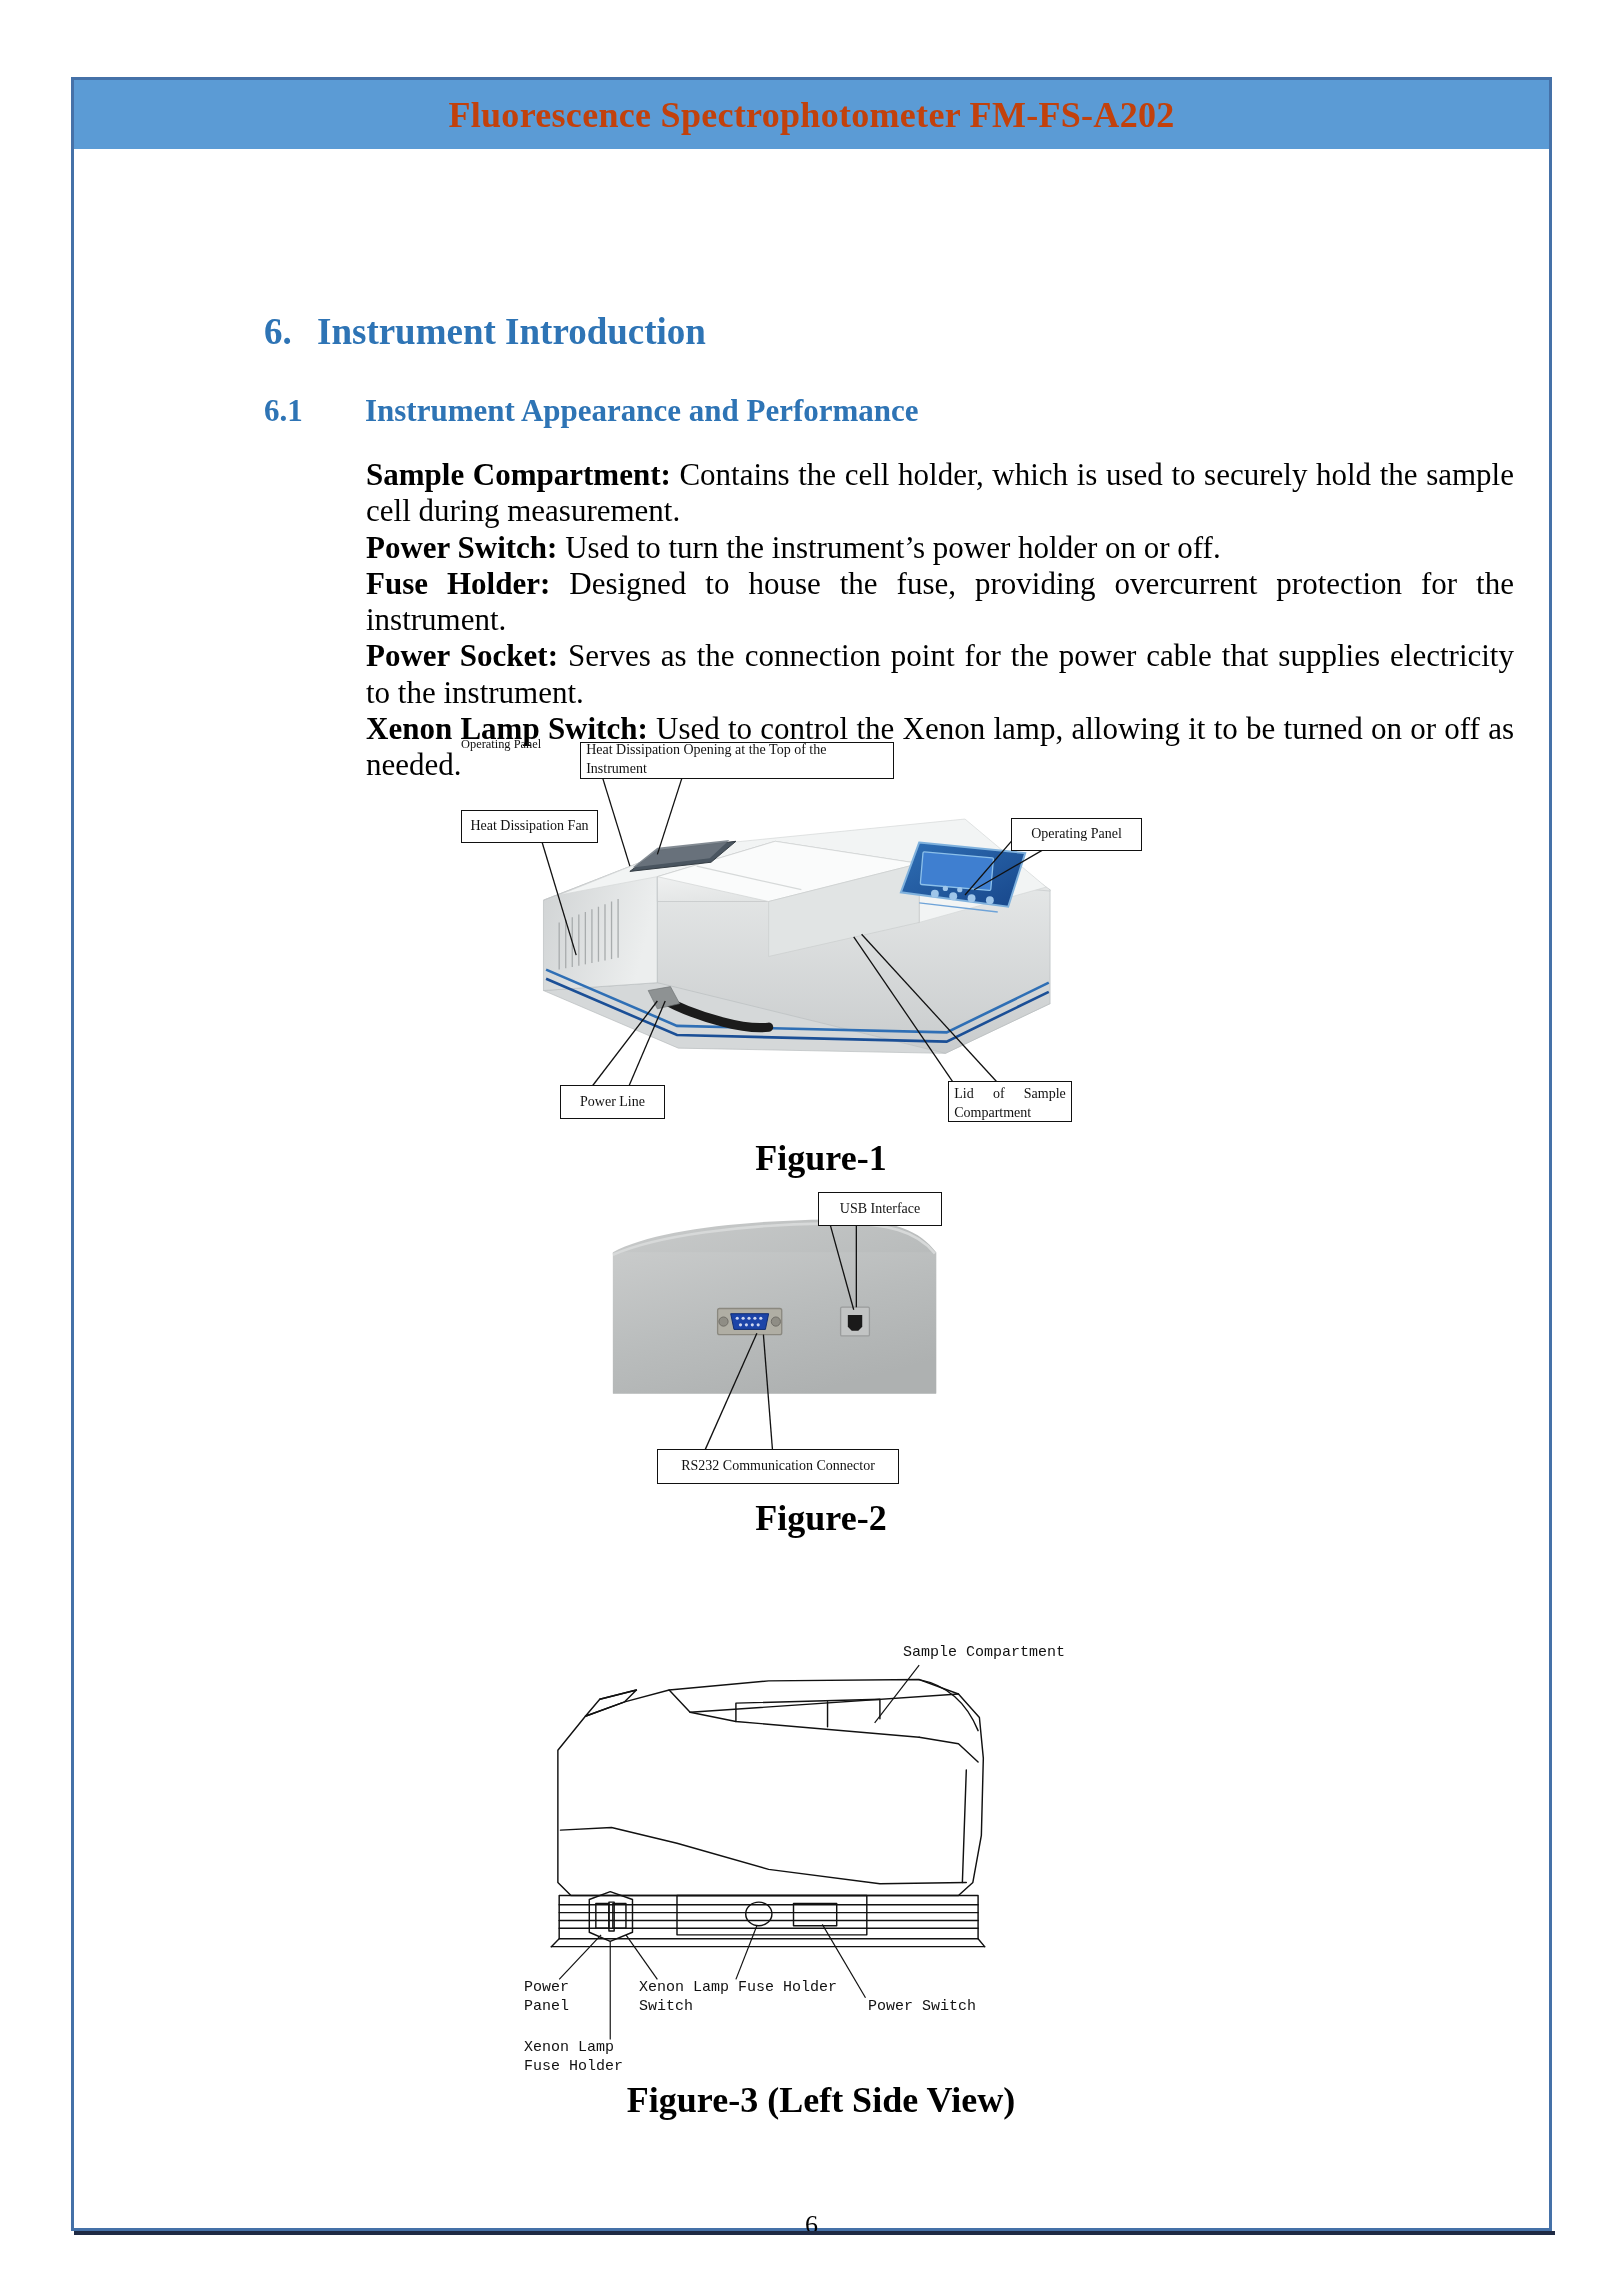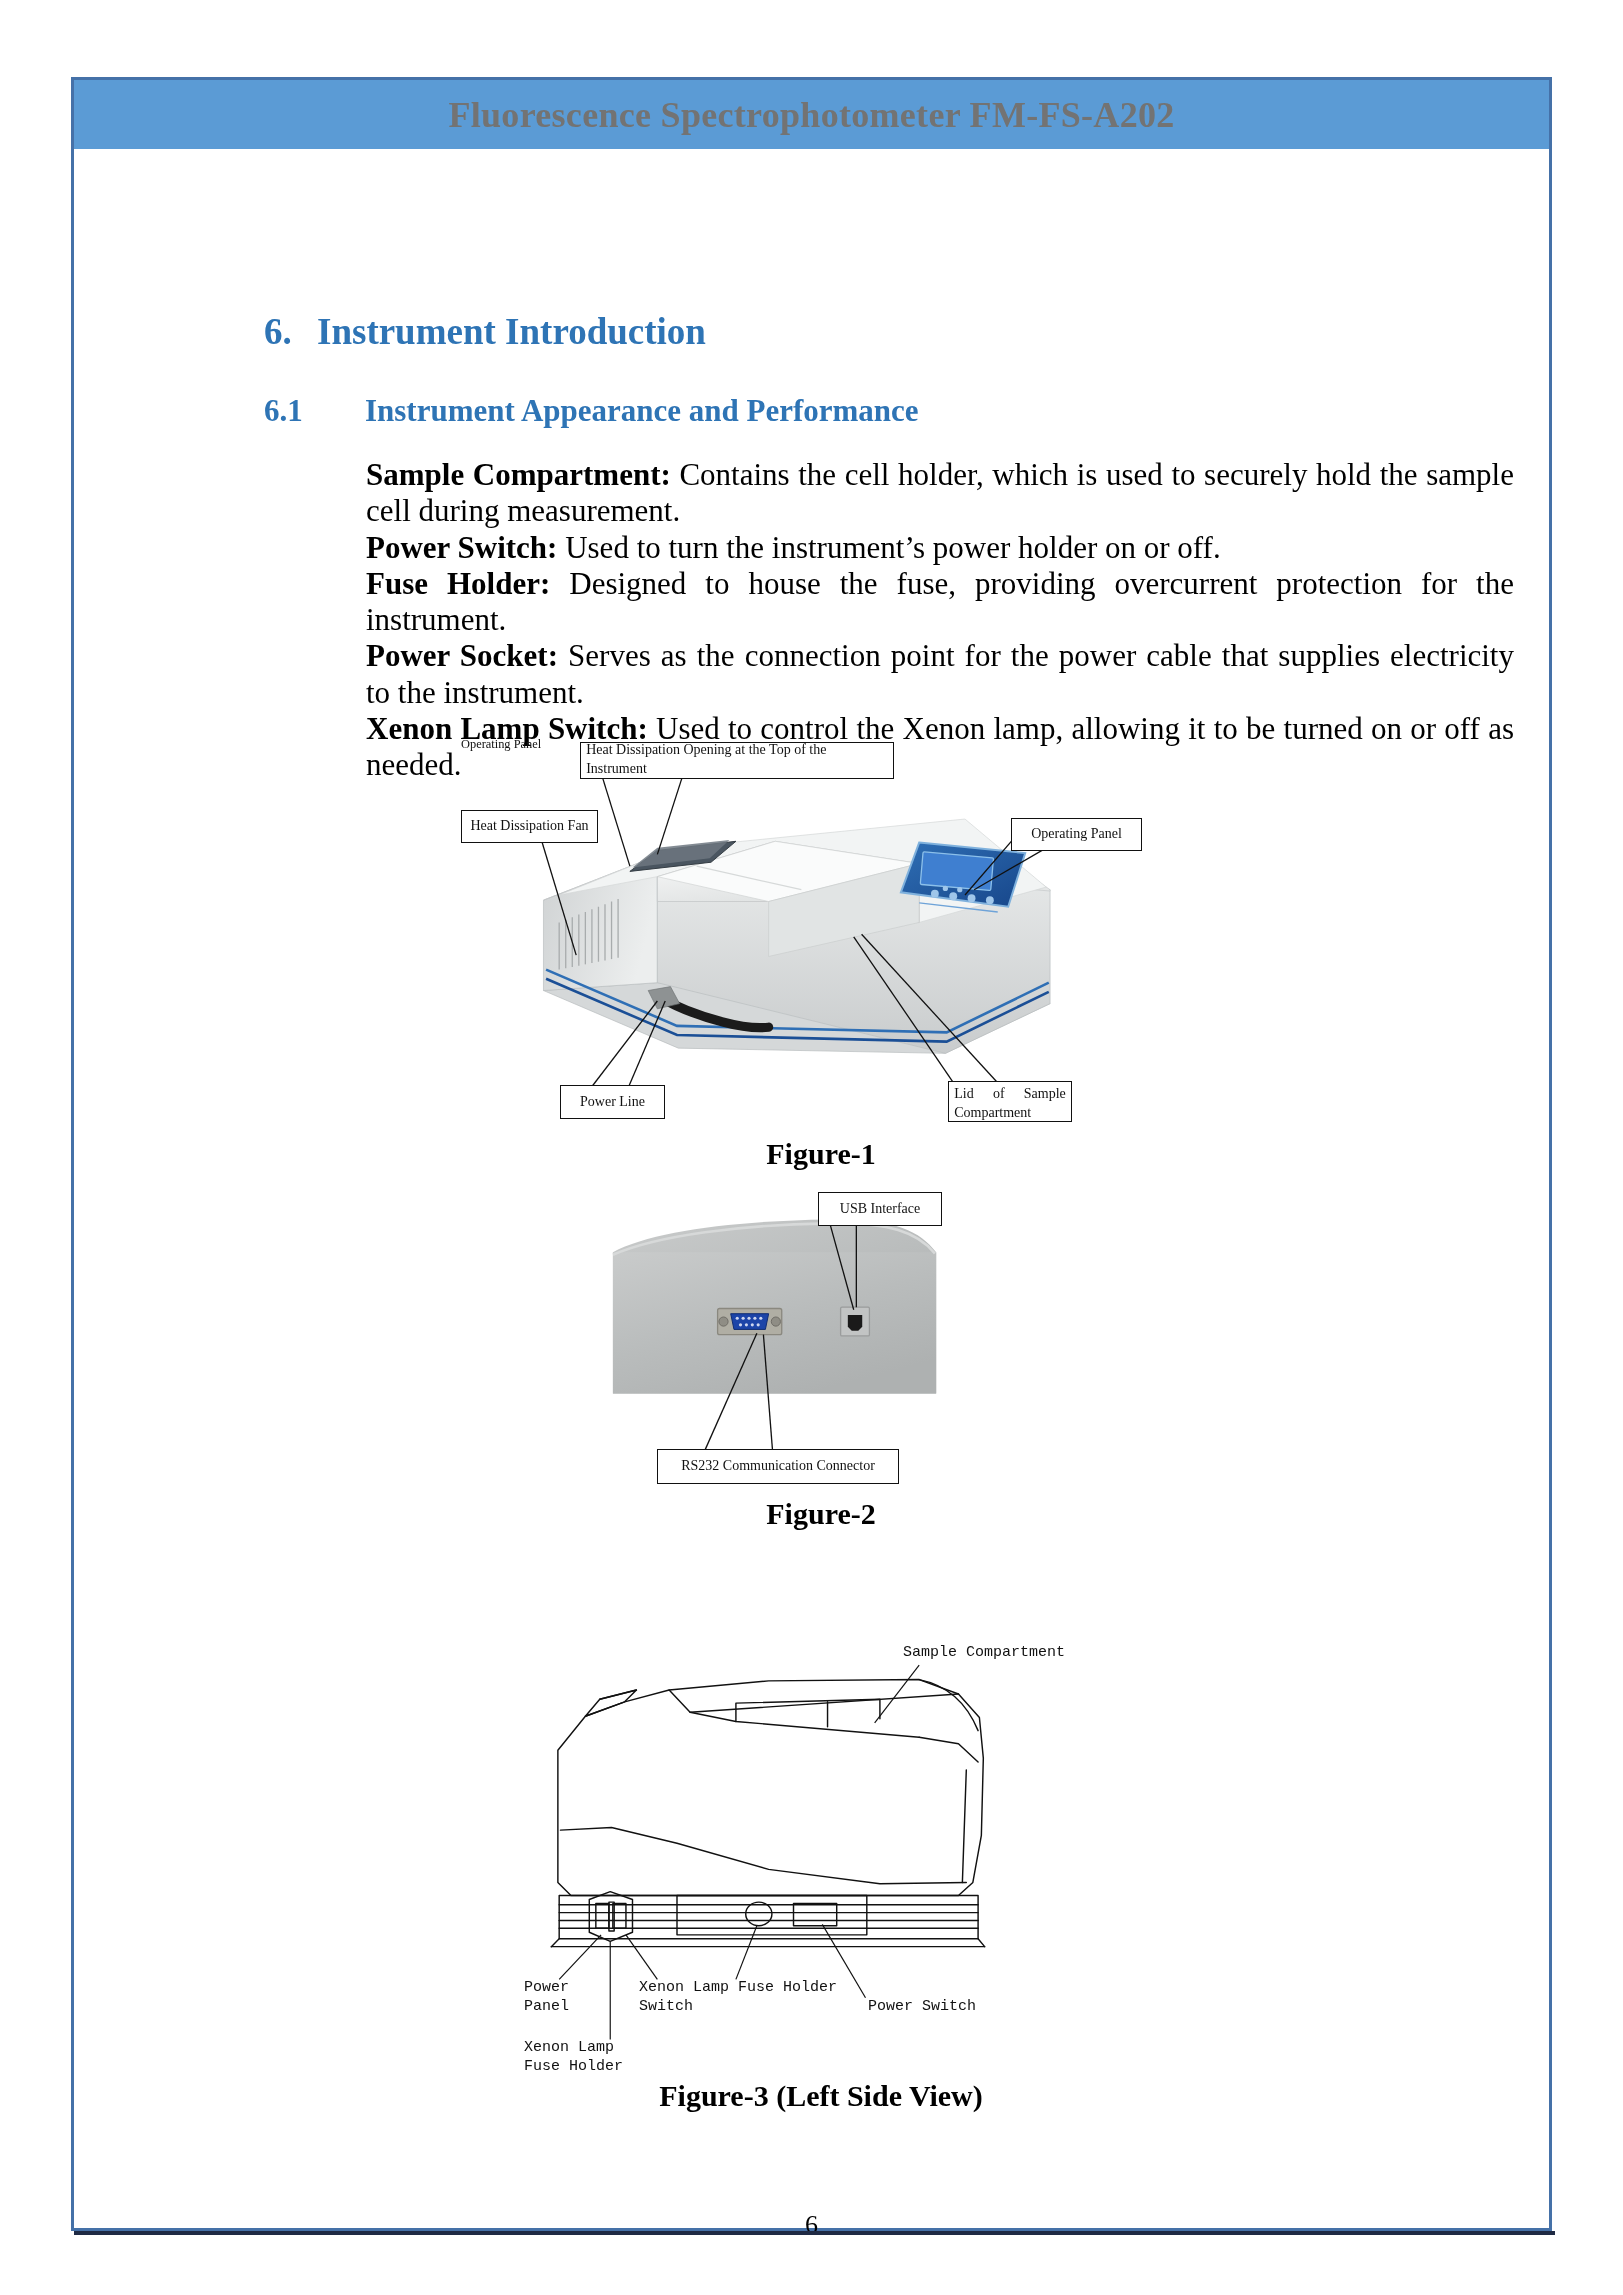--- a/index.html
+++ b/index.html
@@ -8,39 +8,39 @@
 
   
   #page-frame{position:absolute;left:71px;top:77px;width:1481px;height:2154px;
               border:3.3px solid #4571A8;box-sizing:border-box;background:#fff;}
   #page-shadow{position:absolute;left:74px;top:2231px;width:1481px;height:3.9px;
                background:#1F2A44;}
   #header-band{position:absolute;left:0;top:0;width:100%;height:69px;
                background:#5B9BD5;}
   #header-title{position:absolute;left:0;top:0;width:100%;height:69px;
                 display:flex;align-items:center;justify-content:center;
-                color:#737373;font-size:36px;font-weight:bold;letter-spacing:0.3px;}
+                color:#c2410c;font-size:36px;font-weight:bold;letter-spacing:0.3px;}
 
   
   .h1{position:absolute;color:#2E74B5;font-weight:bold;font-size:37px;white-space:nowrap;}
   #h1-num{left:190px;top:230px;}
   #h1-txt{left:243px;top:230px;}
   .h2{position:absolute;color:#2E74B5;font-weight:bold;font-size:31px;white-space:nowrap;}
   #h2-num{left:190px;top:313px;}
   #h2-txt{left:291px;top:313px;}
 
   
   #body-copy{position:absolute;left:292px;top:345px;width:1148px;
              font-size:31px;line-height:1.17;text-align:justify;color:#000;margin-top:32px;}
   #body-copy p{margin:0;}
   #body-copy b{font-weight:bold;}
 
   
   .figwrap{position:absolute;}
-  .figcap{position:absolute;text-align:center;font-weight:bold;font-size:30px;color:#000;
+  .figcap{position:absolute;text-align:center;font-weight:bold;font-size:36px;color:#000;
           white-space:nowrap;}
 
   
   .callout{position:absolute;border:1.3px solid #111;background:#fff;
            font-size:14px;color:#111;line-height:1.35;padding:3.3px 5.2px;
            box-sizing:border-box;font-family:"Liberation Serif","DejaVu Serif",serif;}
   .callout.just{text-align:justify;}
   .plainlabel{position:absolute;font-size:12.4px;color:#111;white-space:nowrap;
               font-family:"Liberation Serif","DejaVu Serif",serif;}
   .monolabel{position:absolute;font-size:15px;color:#111;line-height:1.25;

